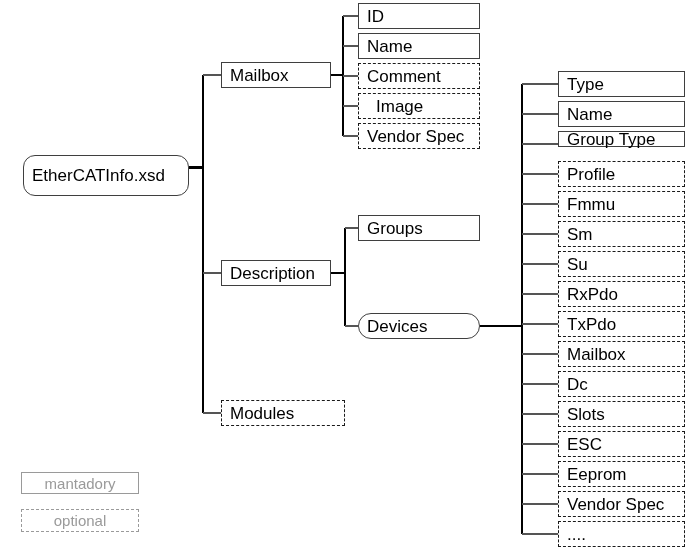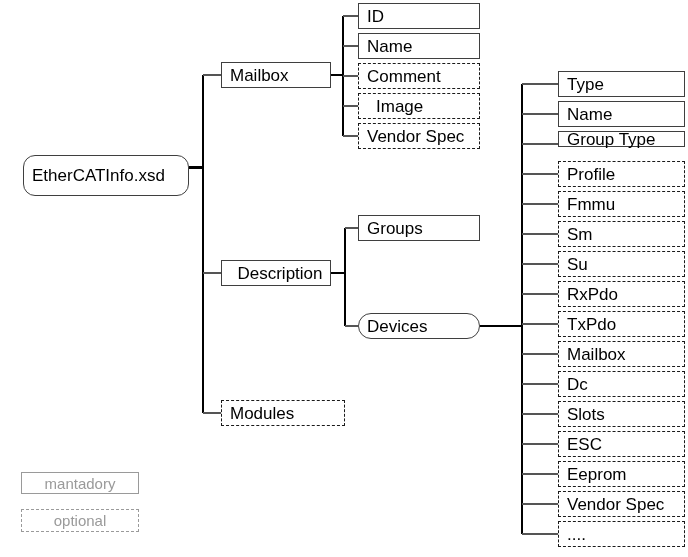--- a/index.html
+++ b/index.html
@@ -111,21 +111,21 @@
     </g>
   </svg>
 
   <div id="nodes-layer">
       <div class="node mandatory" style="left: 23px; top: 155px; width: 166px; height: 41px; border-radius: 12px;">
         <span>EtherCATInfo.xsd</span>
       </div>
       <div class="node mandatory" style="left: 221px; top: 62px; width: 110px; height: 26px;">
         <span>Mailbox</span>
       </div>
-      <div class="node mandatory" style="left: 221px; top: 260px; width: 110px; height: 26px; justify-content: center;">
+      <div class="node mandatory" style="left: 221px; top: 260px; width: 110px; height: 26px;">
         <span>Description</span>
       </div>
       <div class="node optional" style="left: 221px; top: 400px; width: 124px; height: 26px;">
         <span>Modules</span>
       </div>
       <div class="node mandatory" style="left: 358px; top: 3px; width: 122px; height: 26px;">
         <span>ID</span>
       </div>
       <div class="node mandatory" style="left: 358px; top: 33px; width: 122px; height: 26px;">
         <span>Name</span>

